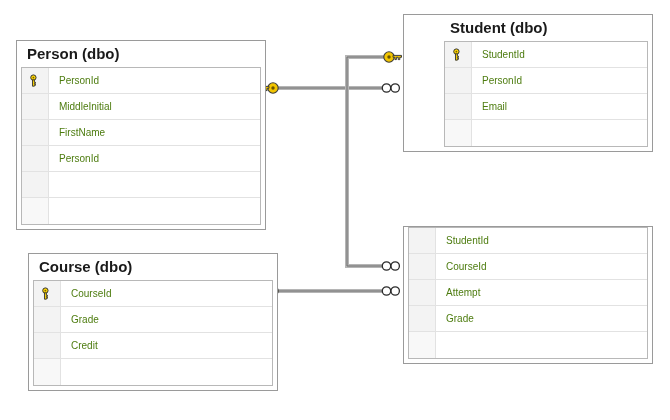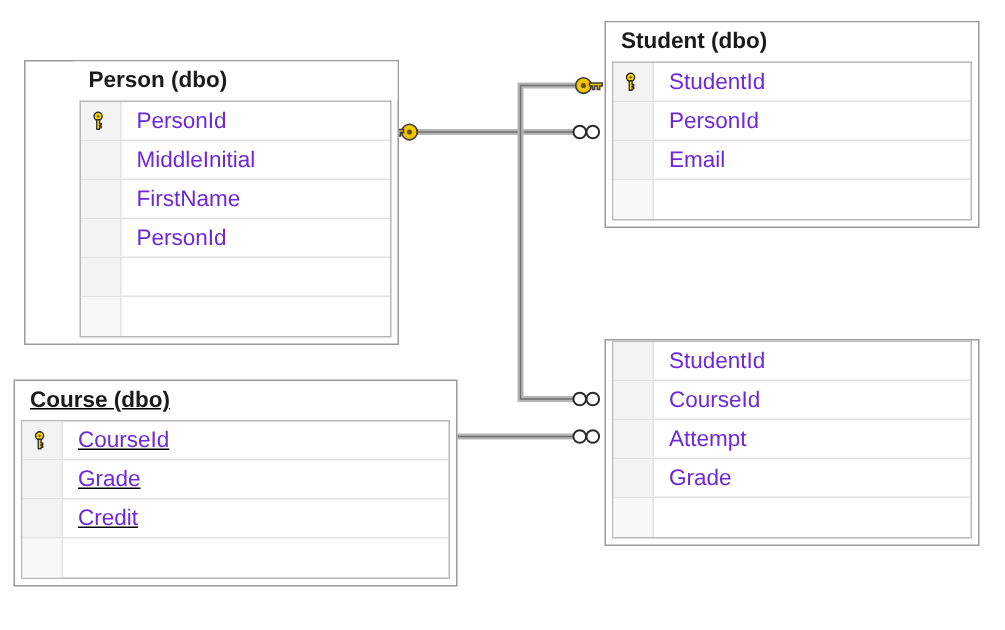--- a/index.html
+++ b/index.html
@@ -61,22 +61,22 @@
     background: #f3f3f3;
     position: relative;
     box-sizing: border-box;
   }
   .row.empty .keycell {
     background: #f8f8f8;
   }
   .namecell {
     flex: 1;
     padding-left: 10px;
-    font-size: 15px;
-    color: #6d28d9;
+    font-size: 10px;
+    color: #4d7c0f;
     line-height: 25px;
     white-space: nowrap;
     overflow: hidden;
   }
   
   .keyicon {
     position: absolute;
     left: 7px;
     top: 6px;
     width: 13px;
@@ -144,21 +144,21 @@
       <g transform="translate(273,291)">
           <use href="#keyglyphL"></use>
         </g>
       <g transform="translate(392,291)">
           <use href="#manyglyph"></use>
         </g>
     </g>
   </svg>
 
   <div id="tables-layer">
-      <div class="table-box" style="left: 16px; top: 40px; width: 250px; padding-left: 32px;">
+      <div class="table-box" style="left: 16px; top: 40px; width: 250px;">
         <div class="table-header">Person (dbo)</div>
         <div class="grid">
           <div class="row">
             <div class="keycell">
               <svg class="keyicon" viewBox="0 0 16 16" xmlns="http://www.w3.org/2000/svg">
                 <circle cx="5.4" cy="4.4" r="3.3" fill="#ffd700" stroke="#2f2f2f" stroke-width="1.2"></circle>
                 <circle cx="5.4" cy="4.4" r="1.1" fill="#7a6000"></circle>
                 <path d="M4.3 7.2 L6.6 7.2 L6.6 10.2 L8.0 10.2 L8.0 11.5 L6.6 11.5 L6.6 12.6 L8.0 12.6 L8.0 13.9 L6.6 13.9 L6.6 15 L4.3 15 Z" fill="#ffd700" stroke="#2f2f2f" stroke-width="1.1" stroke-linejoin="round"></path>
               </svg>
             </div>
@@ -178,21 +178,21 @@
           </div>
           <div class="row">
             <div class="keycell"></div>
           </div>
           <div class="row empty">
             <div class="keycell"></div>
             <div class="namecell"></div>
           </div>
         </div>
       </div>
-      <div class="table-box" style="left: 403px; top: 14px; width: 250px;">
+      <div class="table-box" style="left: 403px; top: 14px; width: 250px; padding-left: 36px;">
         <div class="table-header">Student (dbo)</div>
         <div class="grid">
           <div class="row">
             <div class="keycell">
               <svg class="keyicon" viewBox="0 0 16 16" xmlns="http://www.w3.org/2000/svg">
                 <circle cx="5.4" cy="4.4" r="3.3" fill="#ffd700" stroke="#2f2f2f" stroke-width="1.2"></circle>
                 <circle cx="5.4" cy="4.4" r="1.1" fill="#7a6000"></circle>
                 <path d="M4.3 7.2 L6.6 7.2 L6.6 10.2 L8.0 10.2 L8.0 11.5 L6.6 11.5 L6.6 12.6 L8.0 12.6 L8.0 13.9 L6.6 13.9 L6.6 15 L4.3 15 Z" fill="#ffd700" stroke="#2f2f2f" stroke-width="1.1" stroke-linejoin="round"></path>
               </svg>
             </div>
@@ -205,21 +205,21 @@
           <div class="row">
             <div class="keycell"></div>
             <div class="namecell">Email</div>
           </div>
           <div class="row empty">
             <div class="keycell"></div>
             <div class="namecell"></div>
           </div>
         </div>
       </div>
-      <div class="table-box" style="left: 9px; top: 253px; width: 296px; text-decoration: underline;">
+      <div class="table-box" style="left: 28px; top: 253px; width: 250px;">
         <div class="table-header">Course (dbo)</div>
         <div class="grid">
           <div class="row">
             <div class="keycell">
               <svg class="keyicon" viewBox="0 0 16 16" xmlns="http://www.w3.org/2000/svg">
                 <circle cx="5.4" cy="4.4" r="3.3" fill="#ffd700" stroke="#2f2f2f" stroke-width="1.2"></circle>
                 <circle cx="5.4" cy="4.4" r="1.1" fill="#7a6000"></circle>
                 <path d="M4.3 7.2 L6.6 7.2 L6.6 10.2 L8.0 10.2 L8.0 11.5 L6.6 11.5 L6.6 12.6 L8.0 12.6 L8.0 13.9 L6.6 13.9 L6.6 15 L4.3 15 Z" fill="#ffd700" stroke="#2f2f2f" stroke-width="1.1" stroke-linejoin="round"></path>
               </svg>
             </div>

